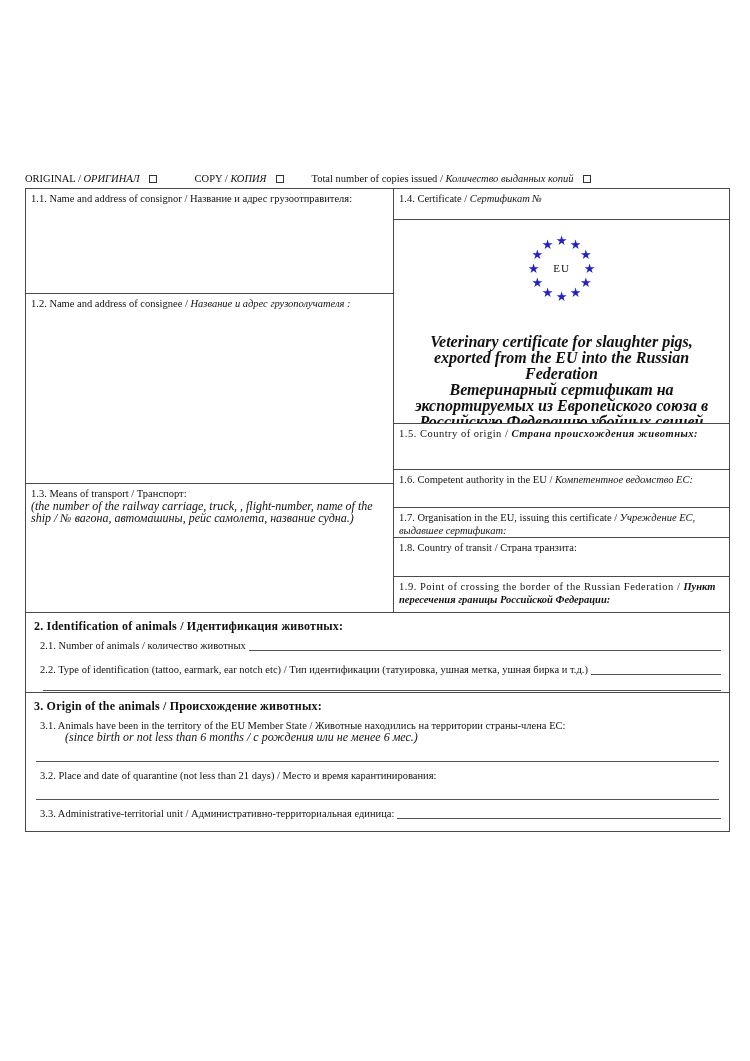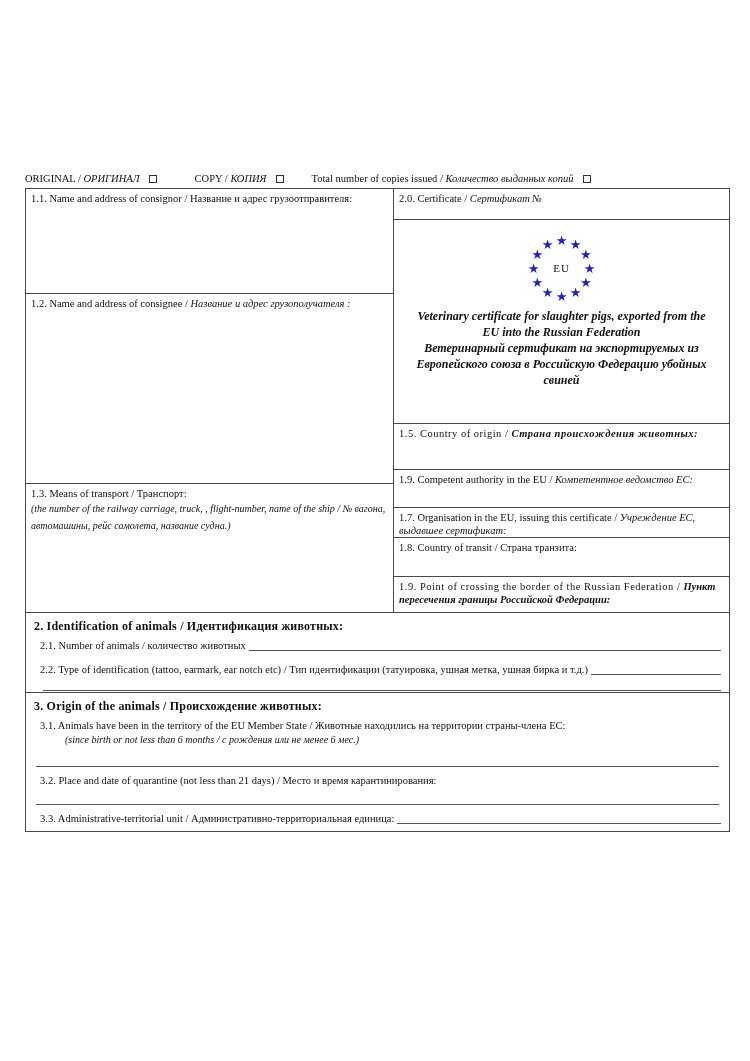--- a/index.html
+++ b/index.html
@@ -24,32 +24,32 @@
   .col-right { flex:1; display:flex; flex-direction:column; }
   .cell { padding:3px 5px; font-size:10.5px; line-height:13px; overflow:hidden; }
   .cell + .cell { border-top:1px solid #4a4a4a; }
   .f11 { height:104px; } .f12 { height:190px; } .f13 { flex:1; }
   .f14 { height:30px; } .title-cell { height:204px; padding:0; }
   .f15 { height:46px; } .f16 { height:38px; } .f17 { height:30px; }
   .f18 { height:39px; } .f19 { flex:1; }
   .it { font-style:italic; }
   .b  { font-weight:bold; }
   .ls { letter-spacing:0.5px; }
-  .note { font-style:italic; font-size:10px; line-height:17px; }
+  .note { font-style:italic; font-size:12px; line-height:12px; }
 
   
   .emblem-wrap { display:flex; justify-content:center; margin-top:8px; }
   .emblem { position:relative; width:80px; height:80px; }
   .star { position:absolute; transform:translate(-50%,-50%); font-size:13px; line-height:1; }
   .eu-label { position:absolute; left:50%; top:50%; transform:translate(-50%,-50%);
               font-size:11px; letter-spacing:1px; color:#111; }
 
   
-  .cert-title { padding:0 14px; text-align:center;
-                font-size:12px; font-weight:bold; font-style:italic; line-height:16px; }
+  .cert-title { margin-top:26px; padding:0 14px; text-align:center;
+                font-size:16px; font-weight:bold; font-style:italic; line-height:16px; }
 
   
   .section { padding:4px 6px; font-size:10.5px; }
   .sec2 { height:80px; border-bottom:1px solid #4a4a4a; }
   .sec3 { height:138px; }
   .sec-heading { font-size:12px; font-weight:bold; letter-spacing:0.2px; margin:2px 0 6px 2px; }
   .fill-row { display:flex; align-items:flex-end; margin:0 2px 13px 8px; }
   .fill-row .lab { white-space:nowrap; }
   .u-line { flex:1; border-bottom:1px solid #555; height:3px; margin-left:3px; min-width:20px; }
   .h-line { border-bottom:1px solid #555; margin:0 4px; height:0; }
@@ -82,41 +82,41 @@
           <span><span>1.2. Name and address of consignee / </span><span class="it">Название и адрес грузополучателя :</span></span>
         </div>
         <div class="cell f13">
           <div>1.3. Means of transport / Транспорт:</div>
           <div class="note">(the number of the railway carriage, truck, , flight-number, name of the ship / № вагона, автомашины, рейс самолета, название судна.)</div>
         </div>
       </div>
 
       <div class="col-right">
         <div class="cell f14">
-          <span><span>2.0. Certificate / </span><span class="it">Сертификат №</span></span>
+          <span><span>1.4. Certificate / </span><span class="it">Сертификат №</span></span>
         </div>
 
         <div class="cell title-cell">
           <div class="emblem-wrap">
             <div class="emblem">
               <span><span class="star" style="left: 40px; top: 12px; color: rgb(33, 33, 200);">★</span><span class="star" style="left: 54px; top: 15.7513px; color: rgb(33, 33, 200);">★</span><span class="star" style="left: 64.2487px; top: 26px; color: rgb(33, 33, 200);">★</span><span class="star" style="left: 68px; top: 40px; color: rgb(33, 33, 200);">★</span><span class="star" style="left: 64.2487px; top: 54px; color: rgb(33, 33, 200);">★</span><span class="star" style="left: 54px; top: 64.2487px; color: rgb(33, 33, 200);">★</span><span class="star" style="left: 40px; top: 68px; color: rgb(33, 33, 200);">★</span><span class="star" style="left: 26px; top: 64.2487px; color: rgb(33, 33, 200);">★</span><span class="star" style="left: 15.7513px; top: 54px; color: rgb(33, 33, 200);">★</span><span class="star" style="left: 12px; top: 40px; color: rgb(33, 33, 200);">★</span><span class="star" style="left: 15.7513px; top: 26px; color: rgb(33, 33, 200);">★</span><span class="star" style="left: 26px; top: 15.7513px; color: rgb(33, 33, 200);">★</span></span>
               <span class="eu-label">EU</span>
             </div>
           </div>
           <div class="cert-title">
             <div>Veterinary certificate for slaughter pigs, exported from the EU into the Russian Federation</div>
             <div>Ветеринарный сертификат на экспортируемых из Европейского союза в Российскую Федерацию убойных свиней</div>
           </div>
         </div>
 
         <div class="cell f15">
           <span><span class="ls">1.5. Country of origin / </span><span class="it b ls">Страна происхождения животных:</span></span>
         </div>
         <div class="cell f16">
-          <span><span>1.9. Competent authority in the EU / </span><span class="it">Компетентное ведомство ЕС:</span></span>
+          <span><span>1.6. Competent authority in the EU / </span><span class="it">Компетентное ведомство ЕС:</span></span>
         </div>
         <div class="cell f17">
           <span><span>1.7. Organisation in the EU, issuing this certificate / </span><span class="it">Учреждение ЕС, выдавшее сертификат:</span></span>
         </div>
         <div class="cell f18">
           <span>1.8. Country of transit / Страна транзита:</span>
         </div>
         <div class="cell f19">
           <span><span class="ls">1.9. Point of crossing the border of the Russian Federation / </span><span class="it b">Пункт пересечения границы Российской Федерации:</span></span>
         </div>

